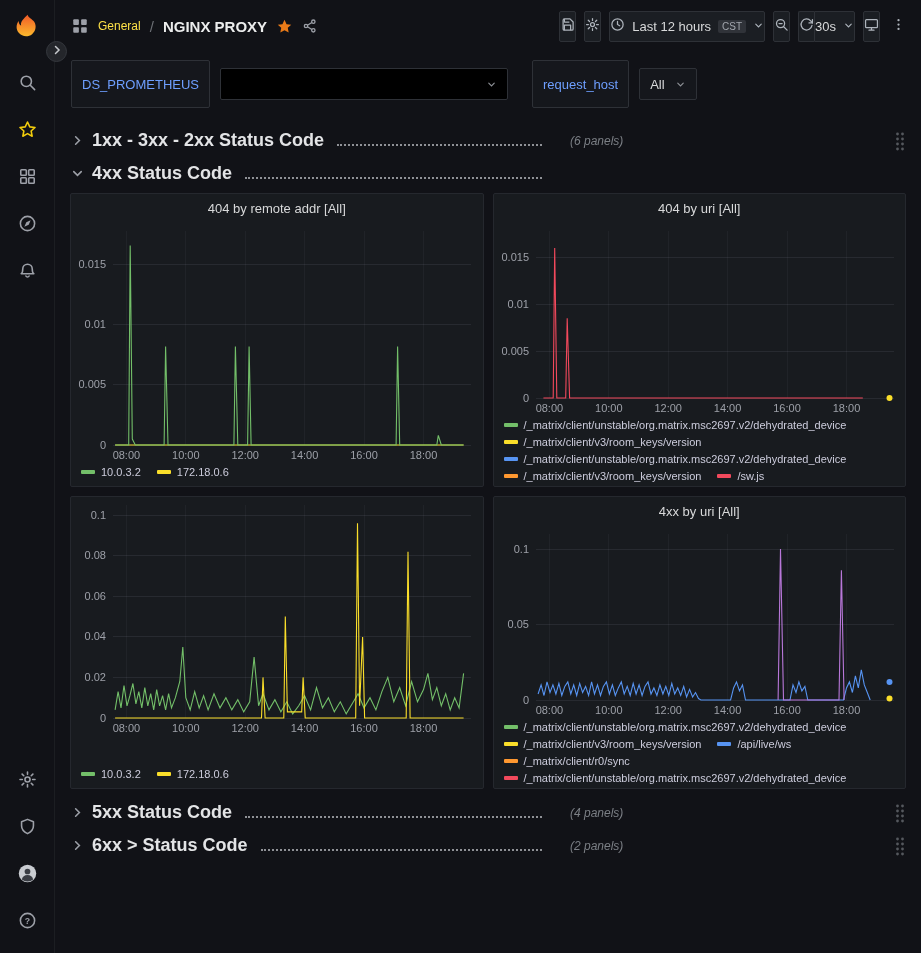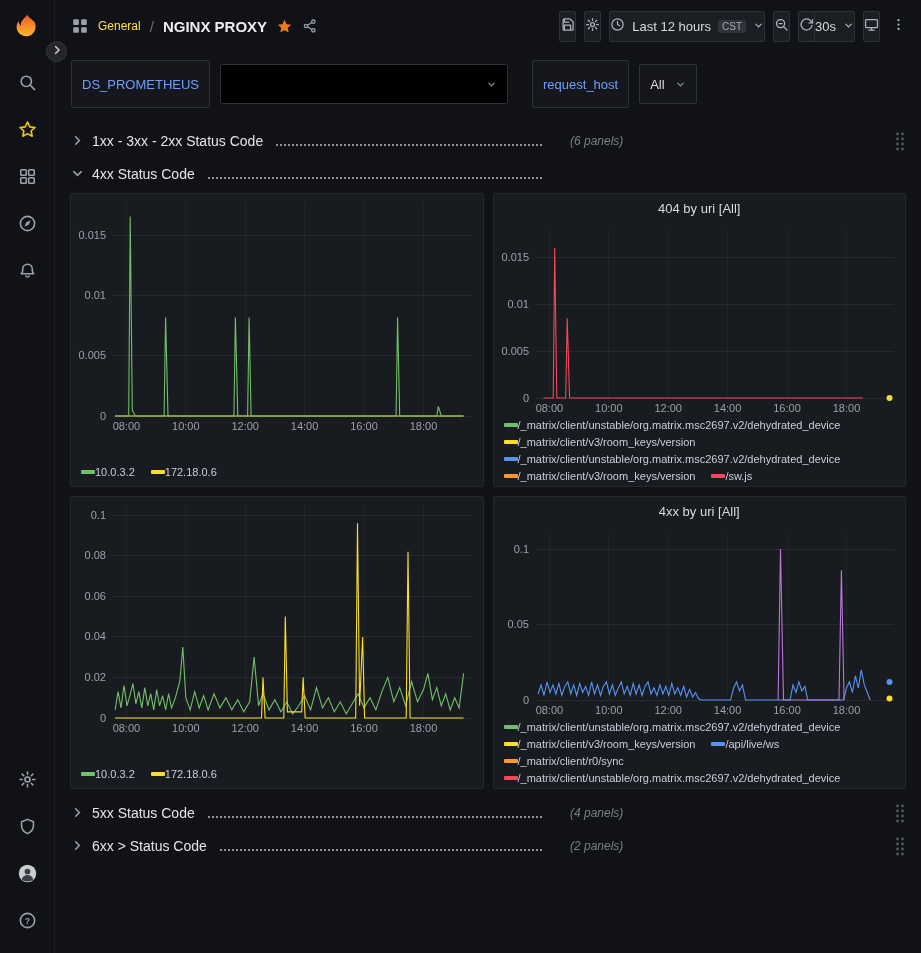--- a/index.html
+++ b/index.html
@@ -41,47 +41,47 @@
   .tb .tz{color:#a3a7ae;font-size:10px;background:rgba(204,204,220,0.12);padding:1px 4px;border-radius:2px}
   .tb .caret svg{width:11px;height:11px}
   .tb-group{display:flex}
   .tb-group .seg-l{border-radius:2px 0 0 2px;border-right:none}
   .tb-group .seg-r{border-radius:0 2px 2px 0}
   .tb.plain{background:none;border:none;padding:0 3px}
 
   
   .subbar{display:flex;align-items:center;gap:10px;padding:8px 16px 12px;flex:0 0 auto}
   .var-label{height:48px;display:flex;align-items:center;padding:0 10px;border:1px solid #2e3137;border-radius:2px;color:#6e9fff;background:#15171c;font-size:13px}
-  .var-select{height:40px;display:flex;align-items:center;gap:10px;padding:0 10px;border:1px solid #2e3137;border-radius:2px;background:#15171c;color:#d8d9da;cursor:pointer}
+  .var-select{height:32px;display:flex;align-items:center;gap:10px;padding:0 10px;border:1px solid #2e3137;border-radius:2px;background:#15171c;color:#d8d9da;cursor:pointer}
   .var-select .caret{color:#8e9197;display:flex}
   .var-select .caret svg{width:11px;height:11px}
   .var-select.redacted{width:288px;background:#000;justify-content:space-between;margin-right:14px}
 
   
   .dashboard{flex:1;padding:2px 15px 16px;overflow:hidden}
   .dash-row{display:flex;align-items:center;height:27px;margin:5px 0 6px}
   .row-main{display:flex;align-items:center;width:472px;gap:7px;cursor:pointer}
   .row-chev{color:#9da0a8;display:flex}
   .row-chev svg{width:15px;height:15px}
-  .row-title{font-weight:400;font-size:14px;color:#e3e4e6;white-space:nowrap}
+  .row-title{font-weight:700;font-size:18px;color:#e3e4e6;white-space:nowrap}
   .row-dots{flex:1;border-bottom:2px dotted #8f9196;transform:translateY(4px);margin-left:6px}
   .row-meta{font-style:italic;color:#7b7f85;font-size:12px;margin-left:28px}
   .row-drag{margin-left:auto;color:#55585e;cursor:grab;display:flex}
   .row-drag svg{width:12px;height:22px}
 
   .panels-grid{display:grid;grid-template-columns:1fr 1fr;grid-template-rows:294px 293px;gap:9px;margin:6px 0 10px}
   .panel{background:#181b1f;border:1px solid #25282e;border-radius:2px;display:flex;flex-direction:column;min-width:0;overflow:hidden}
   .panel-header{height:29px;flex:0 0 29px;display:flex;align-items:center;justify-content:center;cursor:pointer}
   .panel-title{font-size:13px;font-weight:500;color:#d8d9da}
   .chart{flex:1 1 auto;min-height:0;position:relative}
   .chart svg{position:absolute;left:0;top:0}
   .chart text{fill:#9da0a8;font-size:11px;font-family:"Liberation Sans",sans-serif}
   .legend{flex:0 0 auto;padding:2px 10px 7px;display:flex;flex-wrap:wrap;align-content:flex-start;column-gap:16px;row-gap:3px;overflow:hidden}
   .legend.multi{max-height:70px}
-  .legend-item{display:flex;align-items:center;white-space:nowrap;font-size:11px;color:#ccccdc;cursor:pointer;line-height:14px}
+  .legend-item{display:flex;align-items:center;gap:6px;white-space:nowrap;font-size:11px;color:#ccccdc;cursor:pointer;line-height:14px}
   .legend-mark{width:14px;height:4px;border-radius:1px;flex:0 0 14px}
 </style>
 </head>
 <body>
 
 <div class="app">
 
   <aside class="sidebar">
     <div class="logo">
       <svg viewBox="0 0 24 24">
@@ -306,20 +306,23 @@
             </span>
           <span class="row-title">4xx Status Code</span>
           <span class="row-dots"></span>
         </div>
         <span class="row-meta"></span>
       </div>
 
       <div class="panels-grid">
 
         <section class="panel">
+          <header class="panel-header">
+            <h2 class="panel-title">404 by remote addr [All]</h2>
+          </header>
           <div class="chart">
               <svg width="412" height="240">
                 <line x1="42" x2="400" y1="222.0" y2="222.0" stroke="rgba(204,204,220,0.09)" shape-rendering="crispEdges"></line>
                 <text x="35" y="225.5" text-anchor="end">0</text>
                 <line x1="42" x2="400" y1="161.9" y2="161.9" stroke="rgba(204,204,220,0.09)" shape-rendering="crispEdges"></line>
                 <text x="35" y="165.4" text-anchor="end">0.005</text>
                 <line x1="42" x2="400" y1="101.8" y2="101.8" stroke="rgba(204,204,220,0.09)" shape-rendering="crispEdges"></line>
                 <text x="35" y="105.3" text-anchor="end">0.01</text>
                 <line x1="42" x2="400" y1="41.7" y2="41.7" stroke="rgba(204,204,220,0.09)" shape-rendering="crispEdges"></line>
                 <text x="35" y="45.2" text-anchor="end">0.015</text>

